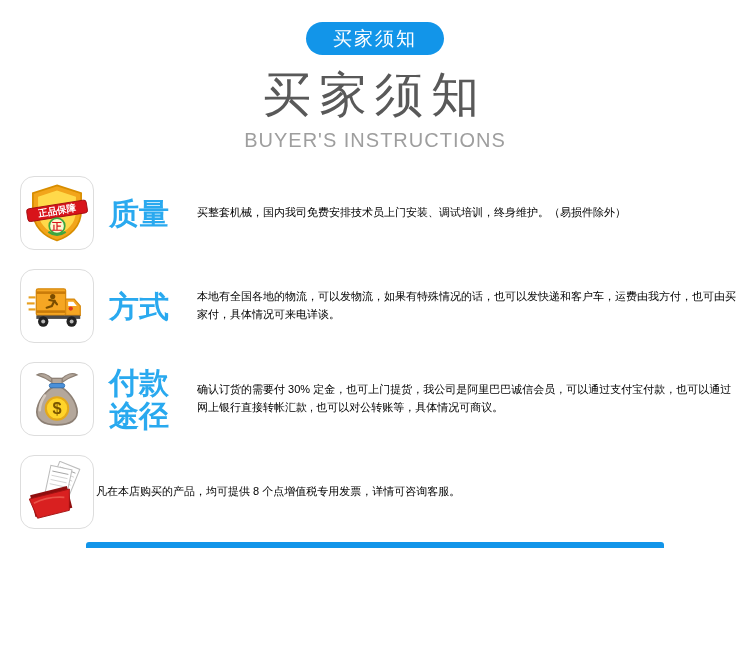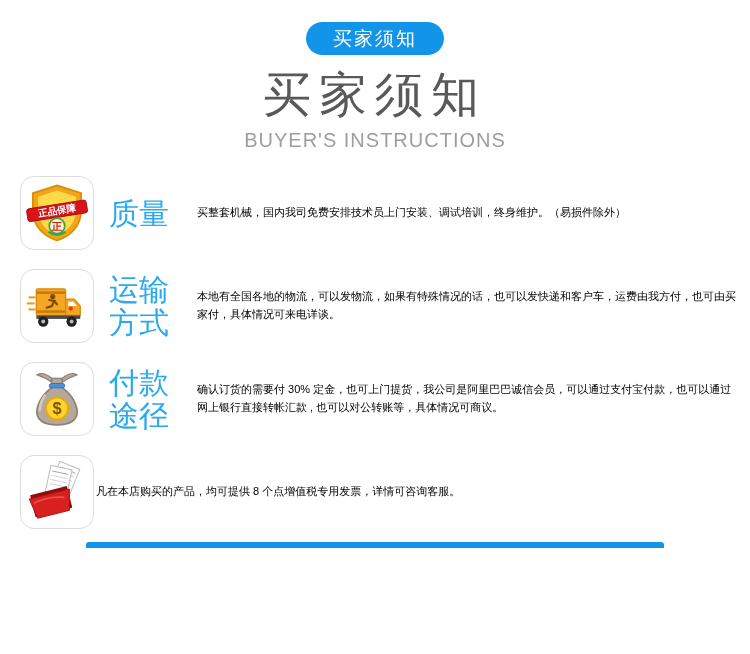--- a/index.html
+++ b/index.html
@@ -44,21 +44,21 @@
     border:1px solid #ddd; border-radius:14px;
     background:#fff;
     display:flex; align-items:center; justify-content:center;
   }
   .icon-box svg { display:block; }
 
   .label {
     width:86px; flex-shrink:0;
     margin-left:15px;
     color:#29a9ef;
-    font-size:30px; font-weight:400;
+    font-size:30px; font-weight:700;
     line-height:1.1;
   }
 
   .text {
     flex:1;
     margin-left:2px;
     font-size:11px;
     line-height:1.62;
     color:#000;
   }
@@ -121,21 +121,20 @@
           <path d="M49 31 H55 L59 36 H49 Z" fill="#ffffff"></path>
           <circle cx="52" cy="39" r="2.5" fill="#e03a1e"></circle>
           <rect x="12" y="47" width="51" height="4" fill="#4a4a4a"></rect>
           <circle cx="20" cy="54" r="6" fill="#222222"></circle>
           <circle cx="20" cy="54" r="2.3" fill="#bbbbbb"></circle>
           <circle cx="53" cy="54" r="6" fill="#222222"></circle>
           <circle cx="53" cy="54" r="2.3" fill="#bbbbbb"></circle>
         </svg>
       </div>
       <div class="label">
-        <div>运输</div>
         <div>方式</div>
       </div>
       <div class="text">本地有全国各地的物流，可以发物流，如果有特殊情况的话，也可以发快递和客户车，运费由我方付，也可由买家付，具体情况可来电详谈。</div>
     </div>
 
     <div class="section-row">
       <div class="icon-box">
         <svg width="62" height="62" viewBox="0 0 72 72">
           <path d="M31 13 C25 7 18 5 13 8 C19 10 25 13 29 16 Z" fill="#b4a79b" stroke="#8d8075" stroke-width="1.5"></path>
           <path d="M41 13 C47 7 54 5 59 8 C53 10 47 13 43 16 Z" fill="#b4a79b" stroke="#8d8075" stroke-width="1.5"></path>

